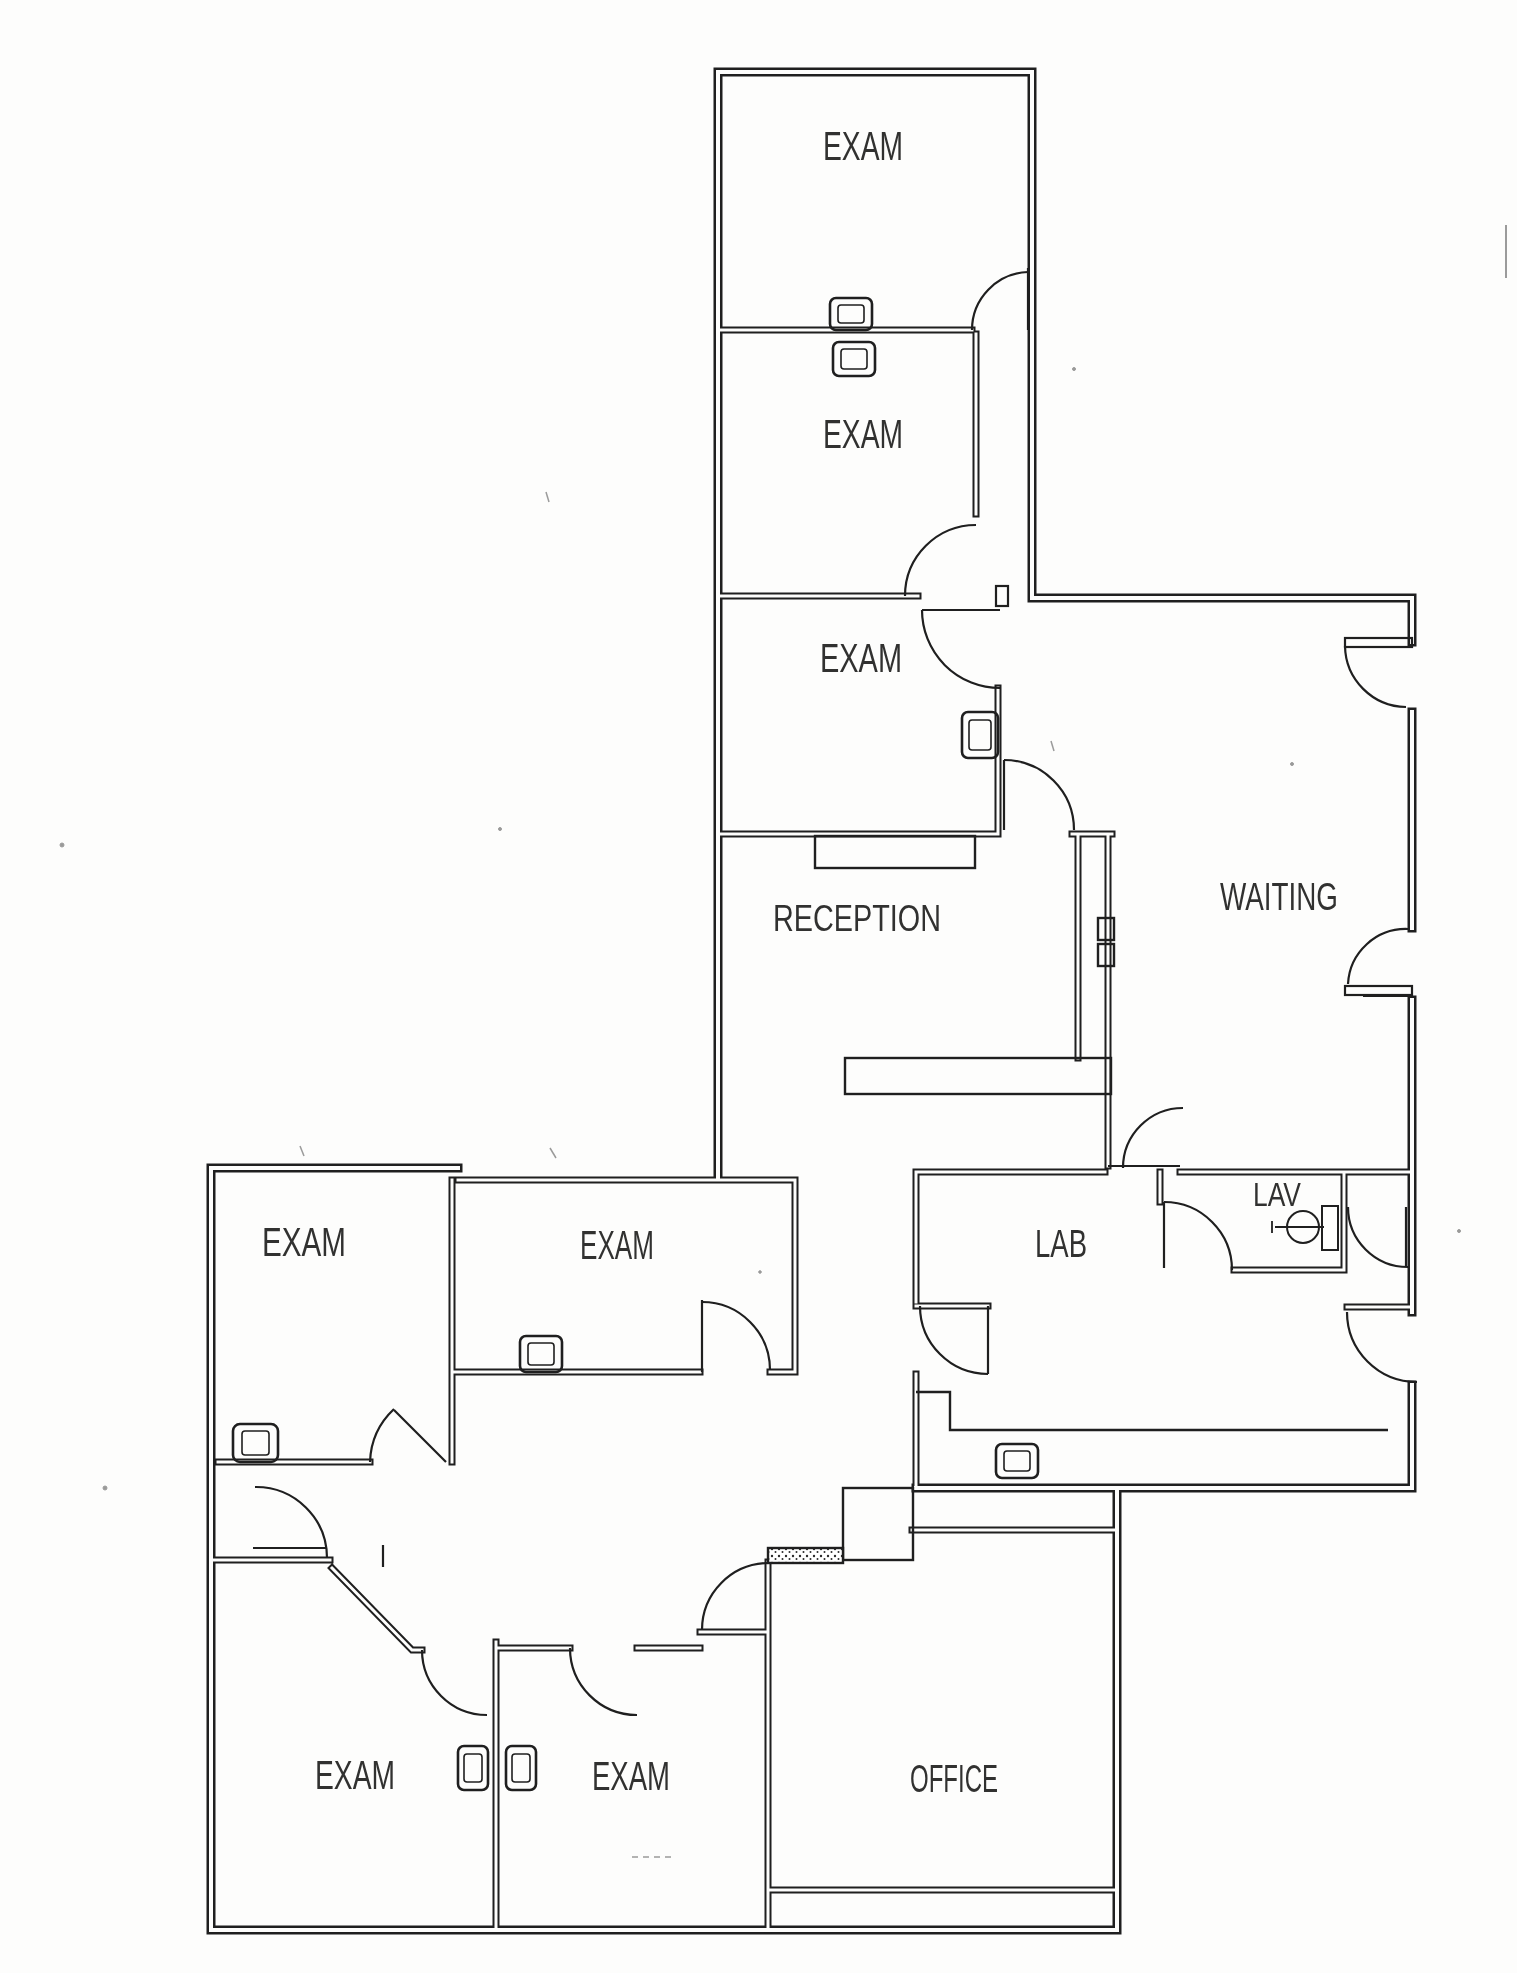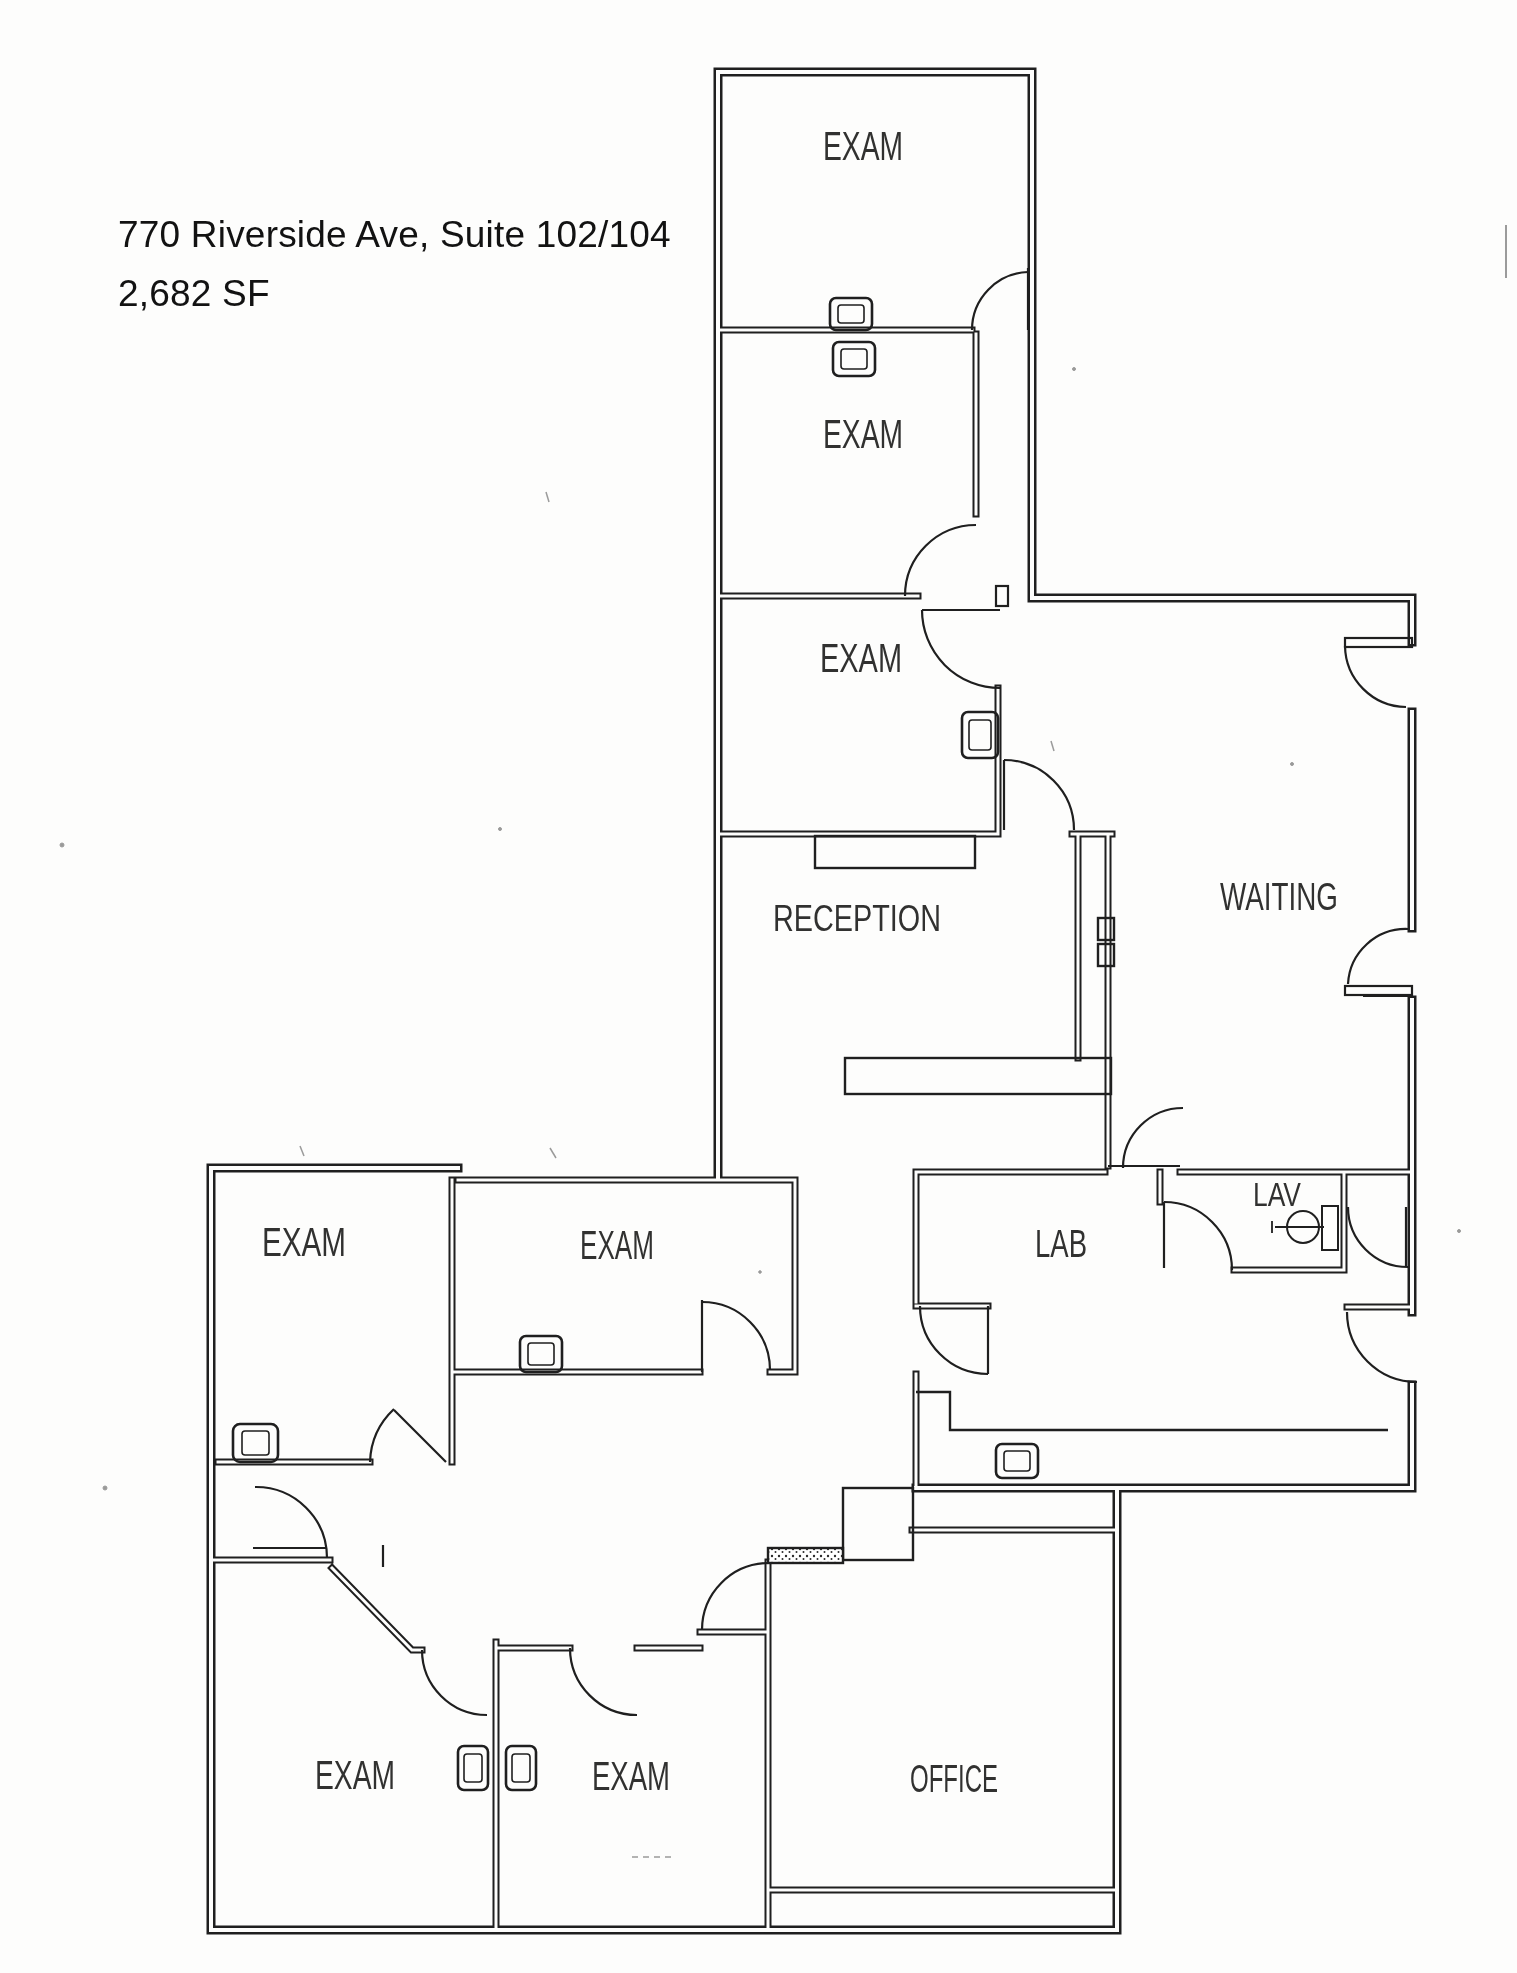--- a/index.html
+++ b/index.html
@@ -25,24 +25,20 @@
     font-family:"Liberation Sans", sans-serif;
     fill:#1b1b1b;
     opacity:0.9;
   }
 </style>
 </head>
 <body>
 
 <div class="page">
 
-  <div class="title-block">
-    <div>770 Riverside Ave, Suite 102/104</div>
-    <div>2,682 SF</div>
-  </div>
 
   <svg class="plan" width="1517" height="1973" viewBox="0 0 1517 1973">
 
     <defs>
       <pattern id="stipple" width="7" height="7" patternUnits="userSpaceOnUse">
         <rect width="7" height="7" fill="#ffffff"></rect>
         <circle cx="2" cy="2" r="1.2" fill="#2a2a2a"></circle>
         <circle cx="5.5" cy="5" r="1" fill="#2a2a2a"></circle>
       </pattern>
     </defs>

